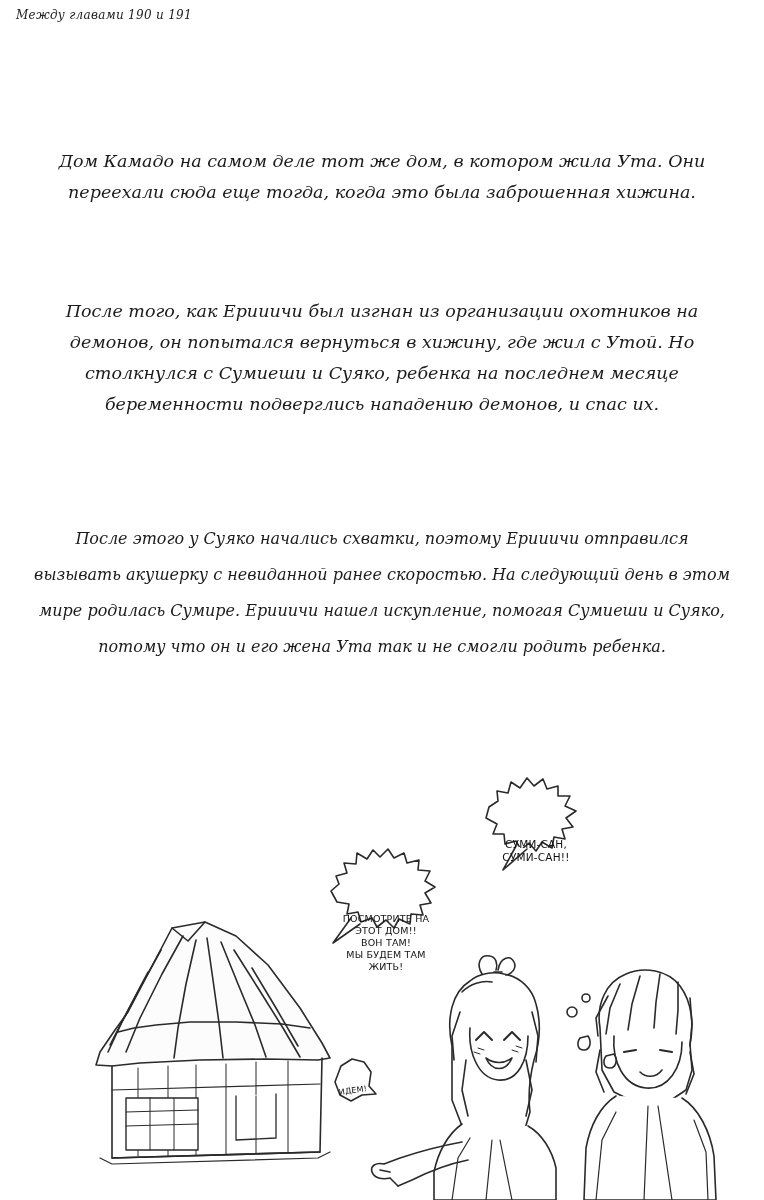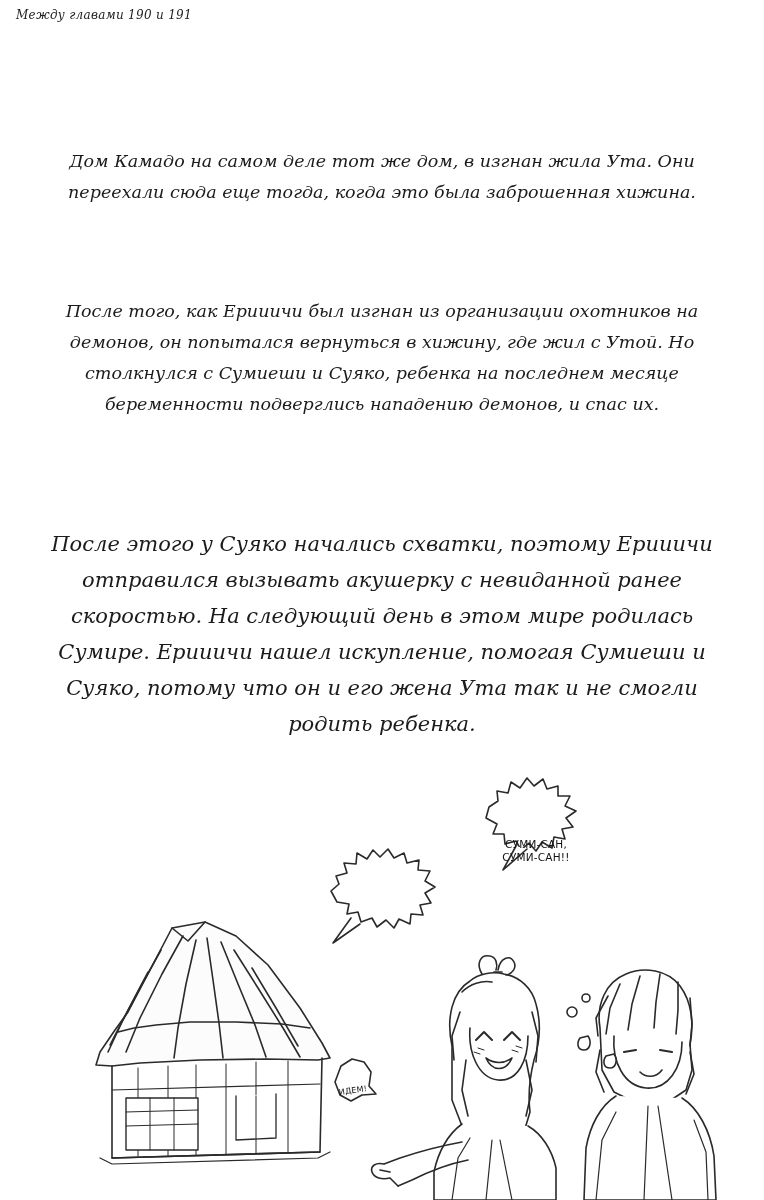--- a/index.html
+++ b/index.html
@@ -49,21 +49,21 @@
     width: 700px;
     text-align: center;
     font-family: "DejaVu Serif", serif;
     font-style: italic;
     font-size: 17.5px;
     line-height: 31px;
     color: #1b1b1b;
   }
   #para1 { top: 128px; }
   #para2 { top: 278px; }
-  #para3 { top: 505px; font-size: 21px; line-height: 36px; }
+  #para3 { top: 505px; font-size: 16px; line-height: 36px; }
 
   
   .illustration {
     position: absolute;
     left: 0;
     top: 760px;
     width: 764px;
     height: 440px;
   }
   .illustration svg { display: block; }
@@ -83,21 +83,21 @@
   #bubble-text-3 { left: 336px; top: 1086px; width: 34px; font-size: 8px; line-height: 9px; transform: rotate(-8deg); }
 </style>
 </head>
 <body>
 
 <div class="page">
 
   <div class="chapter-note">Между главами 190 и 191</div>
 
 
-  <p class="body-text" id="para1">Дом Камадо на самом деле тот же дом, в изгнан жила Ута. Они переехали сюда еще тогда, когда это была заброшенная хижина.</p>
+  <p class="body-text" id="para1">Дом Камадо на самом деле тот же дом, в котором жила Ута. Они переехали сюда еще тогда, когда это была заброшенная хижина.</p>
 
   <p class="body-text" id="para2">После того, как Ерииичи был изгнан из организации охотников на демонов, он попытался вернуться в хижину, где жил с Утой. Но столкнулся с Сумиеши и Суяко, ребенка на последнем месяце беременности подверглись нападению демонов, и спас их.</p>
 
   <p class="body-text" id="para3">После этого у Суяко начались схватки, поэтому Ерииичи отправился вызывать акушерку с невиданной ранее скоростью. На следующий день в этом мире родилась Сумире. Ерииичи нашел искупление, помогая Сумиеши и Суяко, потому что он и его жена Ута так и не смогли родить ребенка.</p>
 
   <div class="illustration">
     <svg width="764" height="440" viewBox="0 0 764 440" xmlns="http://www.w3.org/2000/svg">
       <g fill="none" stroke="#2a2a2a" stroke-width="1.6" stroke-linecap="round" stroke-linejoin="round">
 
         <g>
@@ -219,19 +219,24 @@
 
         <g>
           <circle cx="572" cy="252" r="5" fill="#ffffff"></circle>
           <circle cx="586" cy="238" r="4" fill="#ffffff"></circle>
         </g>
 
       </g>
     </svg>
   </div>
 
+  <div class="bubble-text" id="bubble-text-1">ПОСМОТРИТЕ НА
+ЭТОТ ДОМ!!
+ВОН ТАМ!
+МЫ БУДЕМ ТАМ
+ЖИТЬ!</div>
 
   <div class="bubble-text" id="bubble-text-2">СУМИ-САН,
 СУМИ-САН!!</div>
 
   <div class="bubble-text" id="bubble-text-3">ИДЕМ!</div>
 
 </div>
 
 </body></html>

